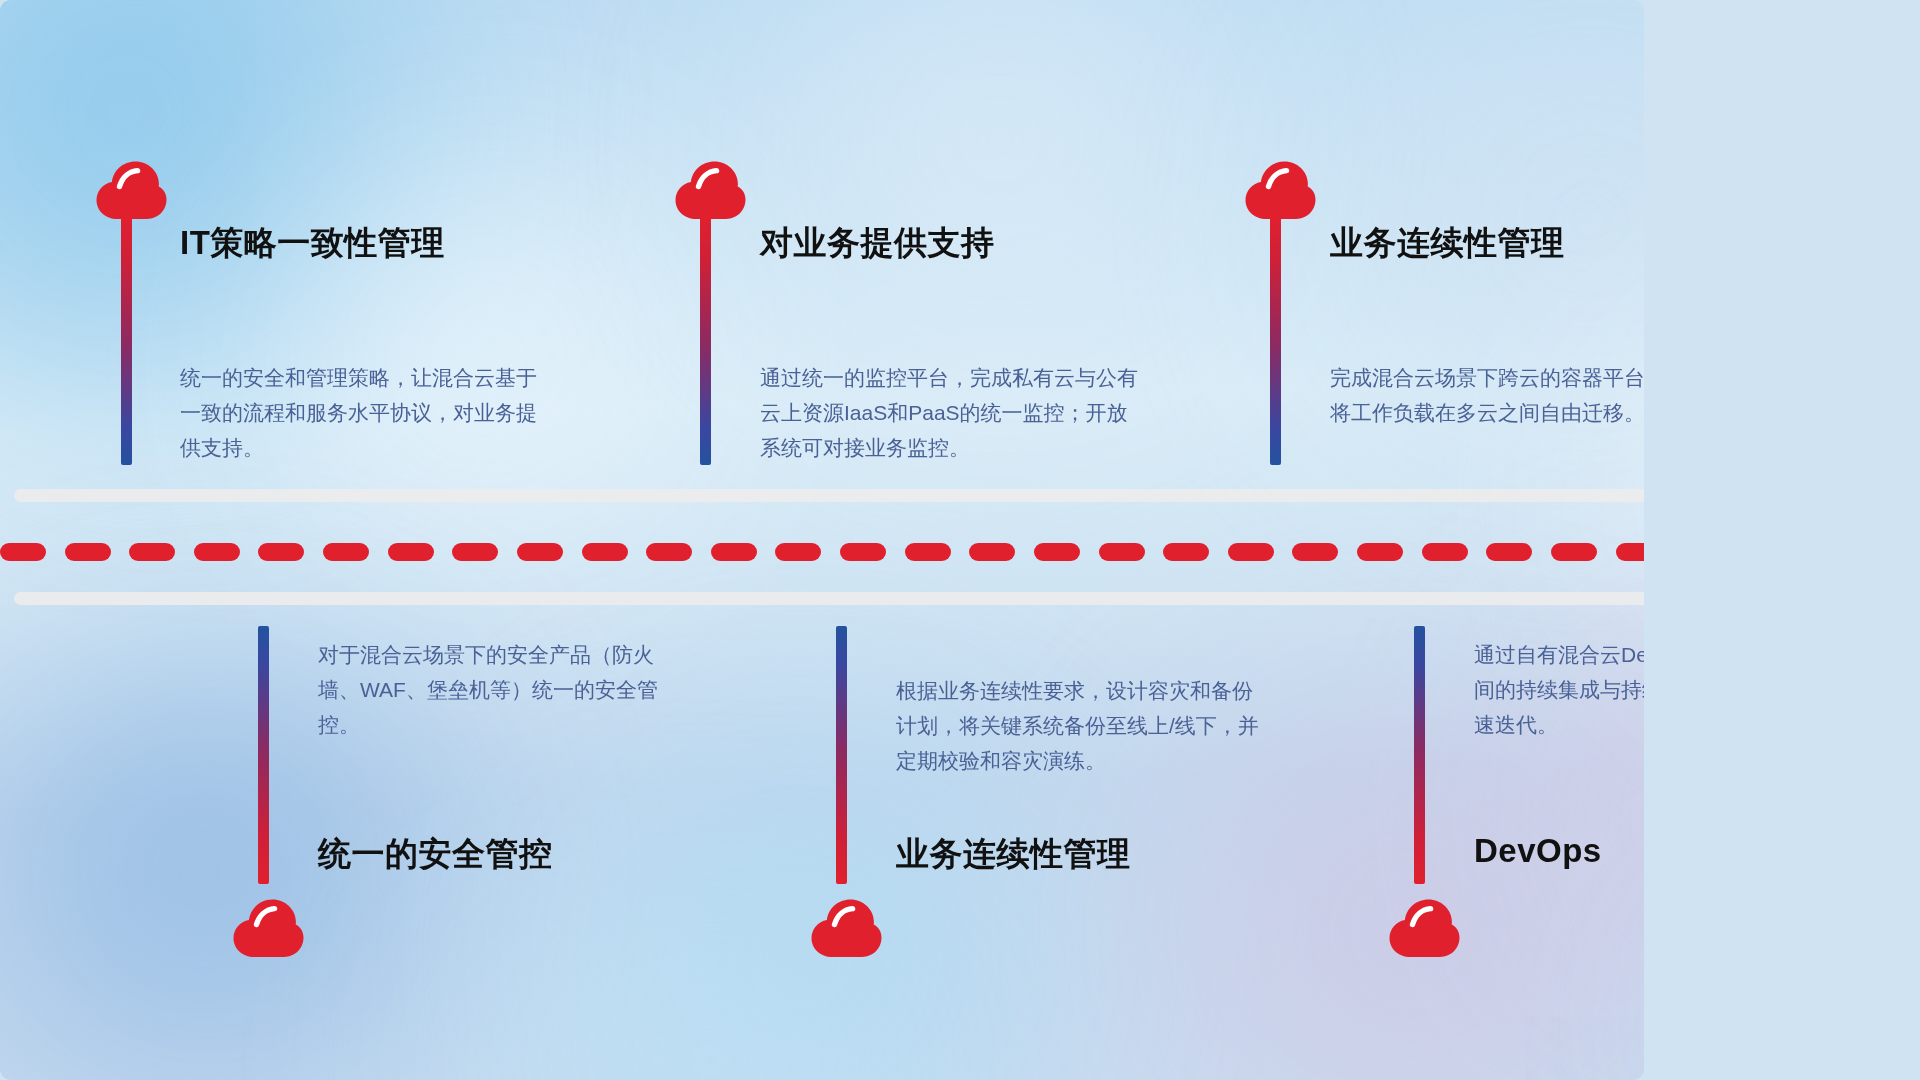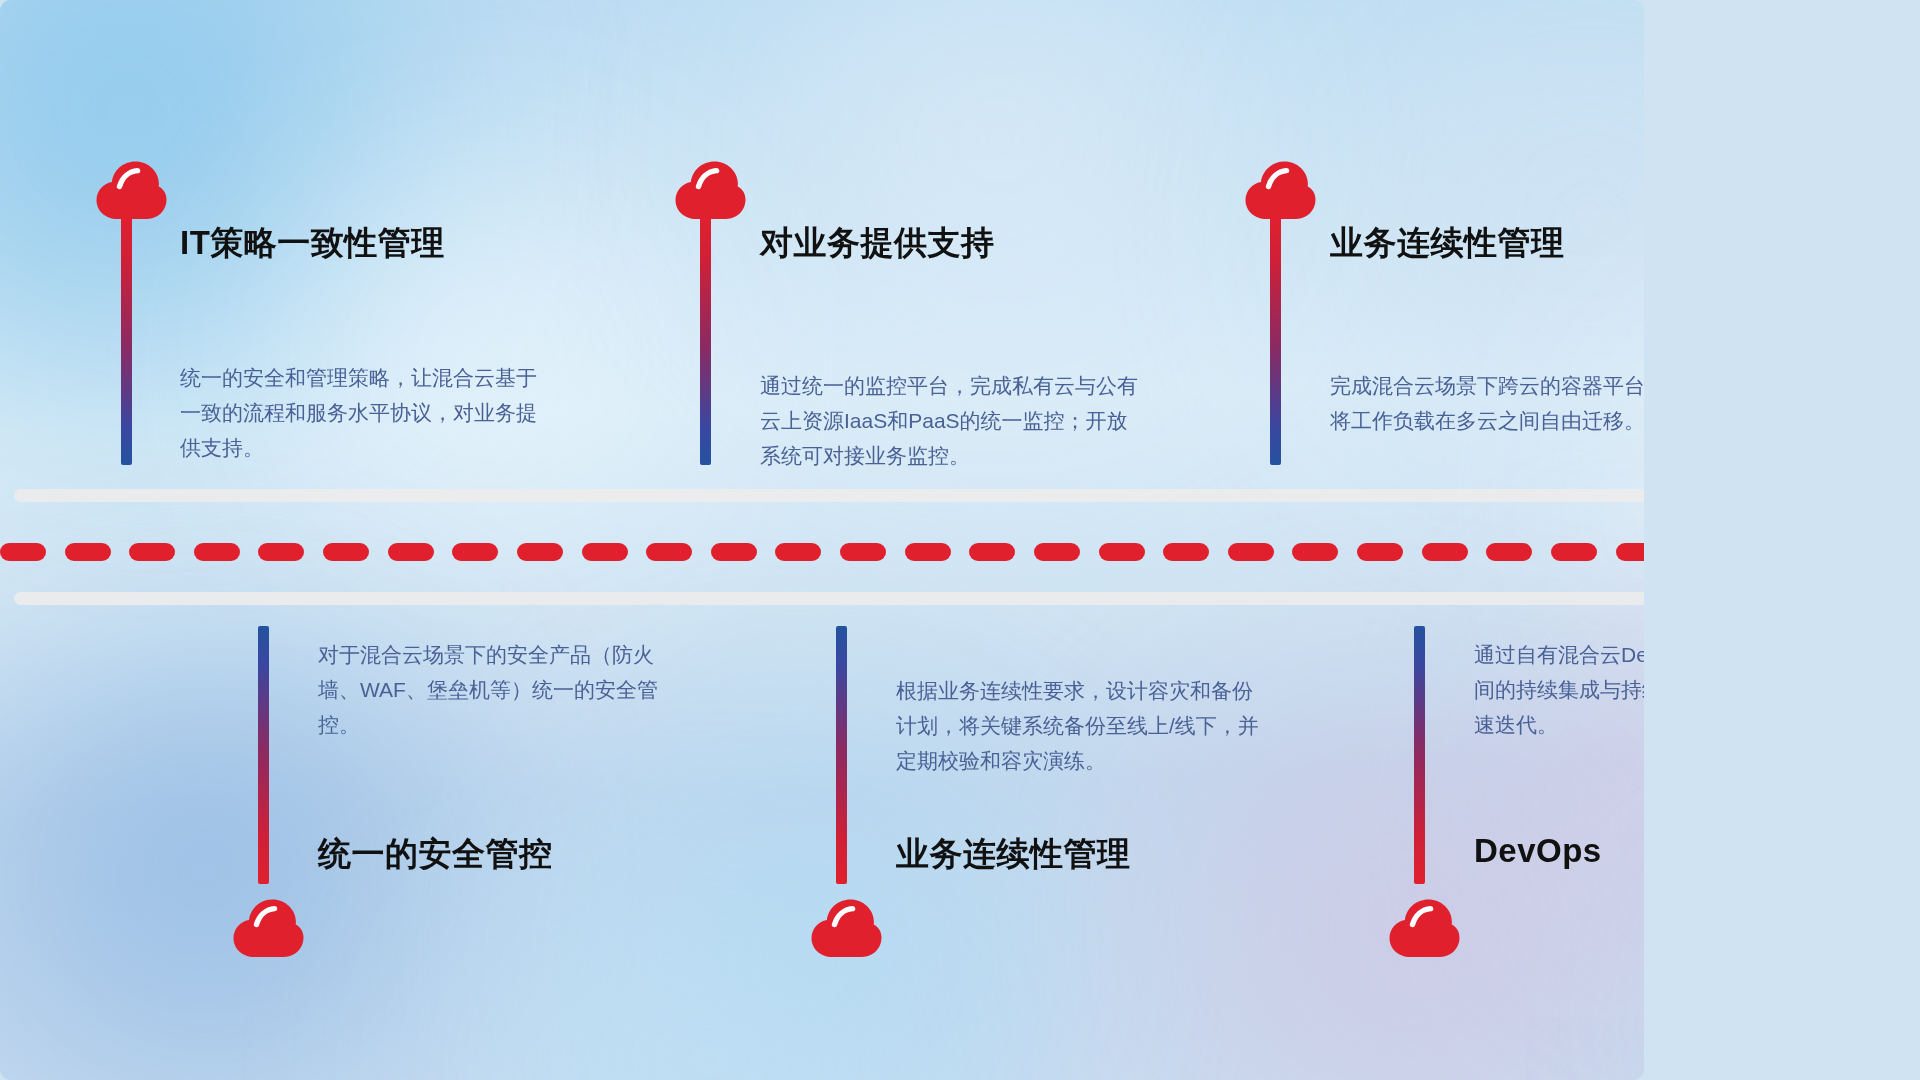--- a/index.html
+++ b/index.html
@@ -103,21 +103,21 @@
     white-space: nowrap;
   }
   .item-body {
     position: absolute;
     color: #4a6196;
     font-size: 21px;
     line-height: 35px;
     width: 370px;
     text-align: left;
   }
-  .item-body.wide { width: 385px; margin-top: 8px; }
+  .item-body.wide { width: 385px; }
 </style>
 </head>
 <body>
 
 <div id="stage">
 
   <div class="bg-base"></div>
   <div class="bg-blob blob-a"></div>
   <div class="bg-blob blob-b"></div>
   <div class="bg-blob blob-c"></div>

